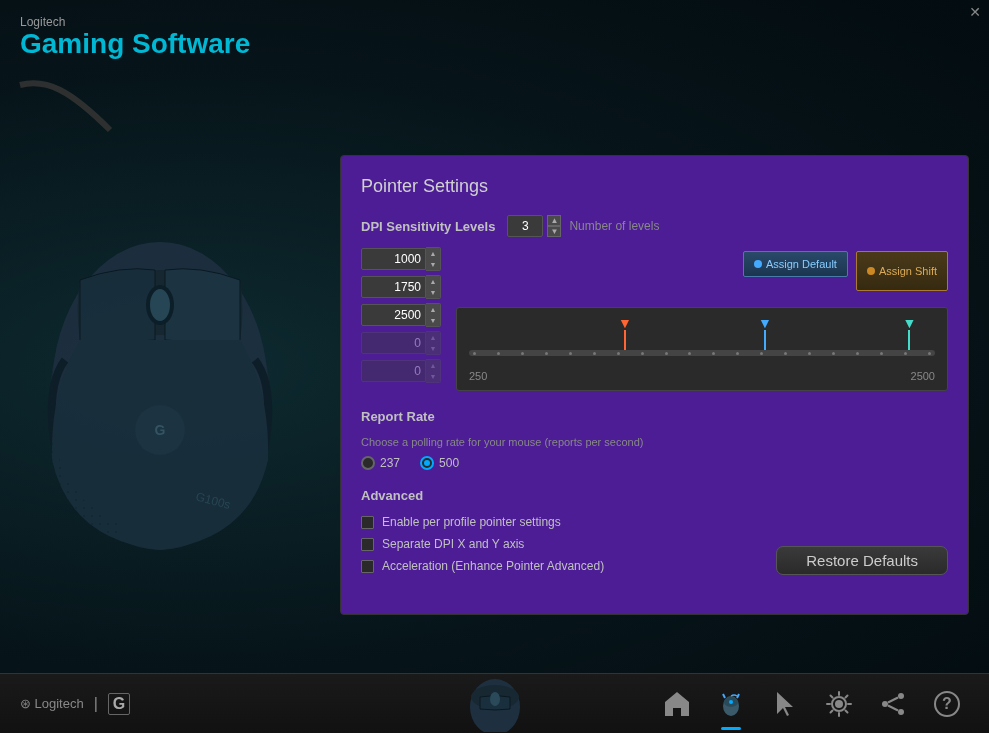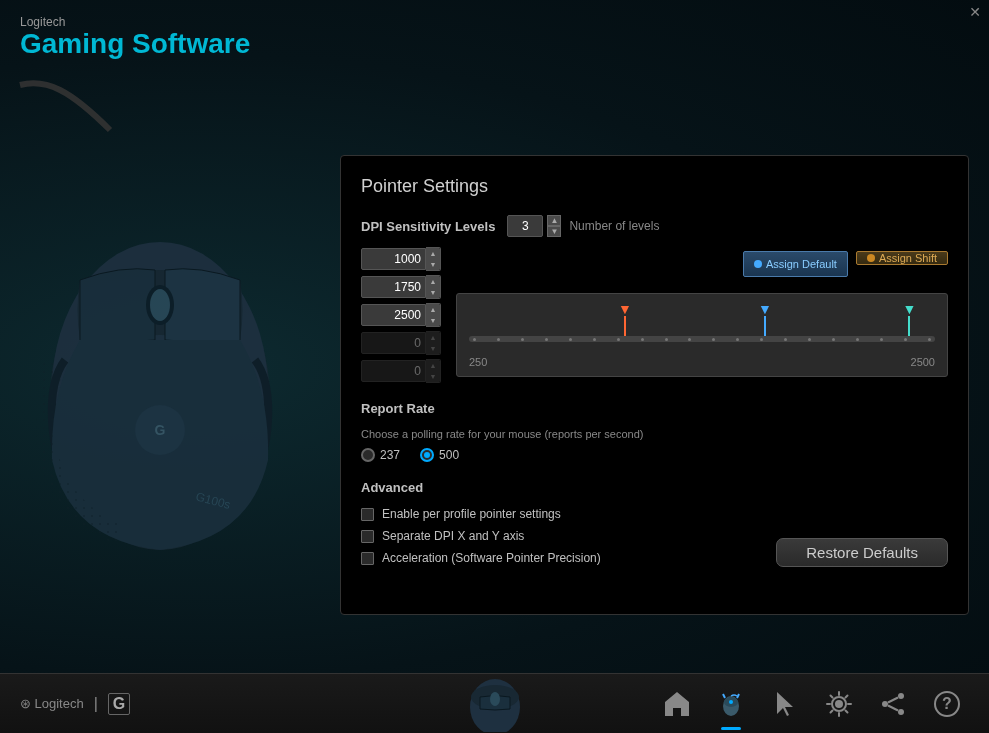--- a/index.html
+++ b/index.html
@@ -36,21 +36,21 @@
       font-weight: bold;
       line-height: 1.1;
     }
 
     
     .main-panel {
       position: absolute;
       top: 155px;
       left: 340px;
       right: 20px;
-      background: #000000;
+      background: #4c1d95;
       border: 1px solid #333;
       border-radius: 4px;
       padding: 20px;
       min-height: 460px;
     }
 
     .panel-title {
       color: #d0d0d0;
       font-size: 18px;
       font-weight: normal;
@@ -182,21 +182,21 @@
       background: linear-gradient(to bottom, #4a3a1a, #352a10);
       border: 1px solid #aa7a30;
       color: #ddaa55;
       font-size: 11px;
       padding: 3px 10px;
       cursor: pointer;
       border-radius: 2px;
       display: flex;
       align-items: center;
       gap: 4px;
-      height: 14px;
+      height: 40px;
       white-space: nowrap;
     }
     .assign-shift-btn .btn-dot {
       width: 8px; height: 8px;
       border-radius: 50%;
       background: #cc8822;
     }
 
     
     .dpi-slider-container {
@@ -595,21 +595,21 @@
     <div class="checkbox-row">
       <div class="checkbox-box"></div>
       <span class="checkbox-label">Enable per profile pointer settings</span>
     </div>
     <div class="checkbox-row">
       <div class="checkbox-box"></div>
       <span class="checkbox-label">Separate DPI X and Y axis</span>
     </div>
     <div class="checkbox-row">
       <div class="checkbox-box"></div>
-      <span class="checkbox-label">Acceleration (Software Pointer Precision)</span>
+      <span class="checkbox-label">Acceleration (Enhance Pointer Advanced)</span>
     </div>
 
     <button class="restore-btn">Restore Defaults</button>
   </div>
 </div>
 
 <div class="bottom-bar">
 
   <div class="bottom-logo">
     <span class="bottom-logo-text">⊛ Logitech</span>

